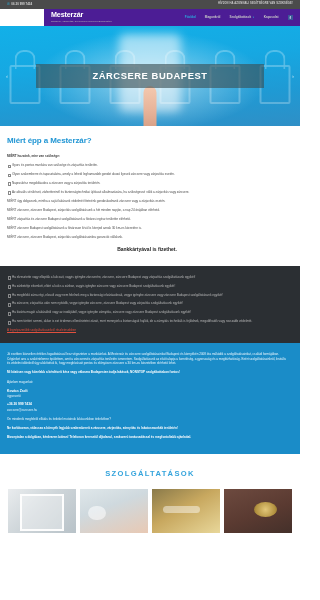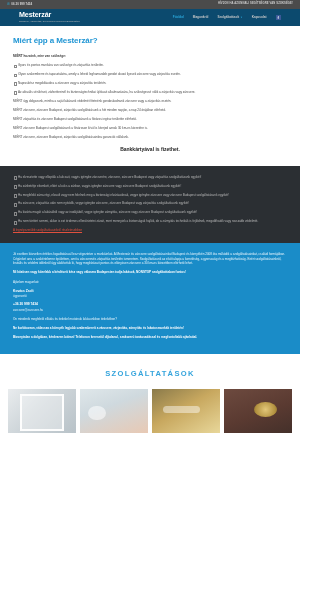--- a/index.html
+++ b/index.html
@@ -19,22 +19,22 @@
     height:9px;background:#4b4b4b;display:flex;align-items:center;
     justify-content:space-between;padding:0 7px;
   }
   .topbar-left{display:flex;align-items:center;gap:1.5px;}
   .phone-ico{color:#27b7e8;font-size:3.4px;line-height:1;}
   .topbar-phone{color:#d7d7d7;font-size:2.9px;font-weight:bold;letter-spacing:.05px;}
   .topbar-right{color:#cfcfcf;font-size:2.7px;letter-spacing:.12px;font-weight:bold;}
 
   
   .header{
-    height:17px;background:#0c4a6e;display:flex;align-items:center;
-    justify-content:space-between;padding:0 19px;
+    height:17px;background:#4c1d95;display:flex;align-items:center;
+    justify-content:space-between;padding:0 7px;margin-left:44px;
   }
   .brand{display:flex;flex-direction:column;justify-content:center;}
   .brand-name{
     color:#ffffff;font-size:7.2px;font-weight:bold;letter-spacing:-.15px;line-height:1;
   }
   .brand-tag{color:#b9b9b9;font-size:2.5px;margin-top:1.4px;letter-spacing:.02px;}
   .nav{display:flex;align-items:center;gap:9px;}
   .nav-item{
     color:#2aa9dd;font-size:3.1px;font-weight:bold;white-space:nowrap;cursor:pointer;
     display:flex;align-items:center;gap:1.2px;
@@ -82,21 +82,21 @@
   .hero-caption span{
     color:#fff;font-size:9.4px;font-weight:bold;letter-spacing:.55px;
   }
   .hero-arrow{
     position:absolute;top:50%;transform:translateY(-50%);
     color:rgba(255,255,255,.75);font-size:6px;cursor:pointer;line-height:1;
   }
   .hero-arrow.l{left:6px;} .hero-arrow.r{right:6px;}
 
   
-  .section{padding:9px 13px 10px 13px;}
+  .section{padding:9px 13px 10px 7px;}
   .sec-white{background:#fff;}
   .sec-dark{background:#2b2f33;color:#c6c6c6;}
   .sec-blue{background:#1a8cc8;color:#ffffff;}
 
   h2.sec-title{font-size:8px;font-weight:bold;letter-spacing:-.1px;margin-bottom:7px;}
   .t-blue{color:#2196d4;}
   .t-red{color:#e0503e;}
   .t-white{color:#ffffff;}
 
   .lead{font-weight:bold;font-size:3.1px;margin-bottom:4px;color:#3a3a3a;}
@@ -177,20 +177,37 @@
         <span>Szolgáltatások</span>
         <span class="caret">▼</span>
       </div>
       <div class="nav-item plain">
         <span>Kapcsolat</span>
       </div>
       <div class="fb">f</div>
     </div>
   </div>
 
+  <div class="hero">
+    <div class="hero-locks">
+      <div class="lockshape"></div>
+      <div class="lockshape"></div>
+      <div class="lockshape"></div>
+      <div class="lockshape"></div>
+      <div class="lockshape"></div>
+      <div class="lockshape"></div>
+    </div>
+    <div class="hero-glow"></div>
+    <div class="hero-finger"></div>
+    <div class="hero-arrow l">‹</div>
+    <div class="hero-arrow r">›</div>
+    <div class="hero-caption">
+      <span>ZÁRCSERE BUDAPEST</span>
+    </div>
+  </div>
 
   <div class="section sec-white">
     <h2 class="sec-title t-blue">Miért épp a Mesterzár?</h2>
     <div class="lead">MIÉRT hozzánk, mire van szüksége:</div>
     <ul class="bullets">
       <li>Gyors és pontos munkára van szüksége és zárjavítás területén.</li>
       <li>Olyan szakemberre és tapasztalatra, amely a lehető leghamarabb gondot okozó ilyesek zárcsere vagy zárjavítás esetén.</li>
       <li>Napraskész megoldásokra a zárcsere vagy a zárjavítás területén.</li>
       <li>Az aktuális sérüléseit, zárbetéreinél és biztonságtechnikai újításait alkalmazására, ha szükségessé válik a zárjavítás vagy zárcsere.</li>
     </ul>

